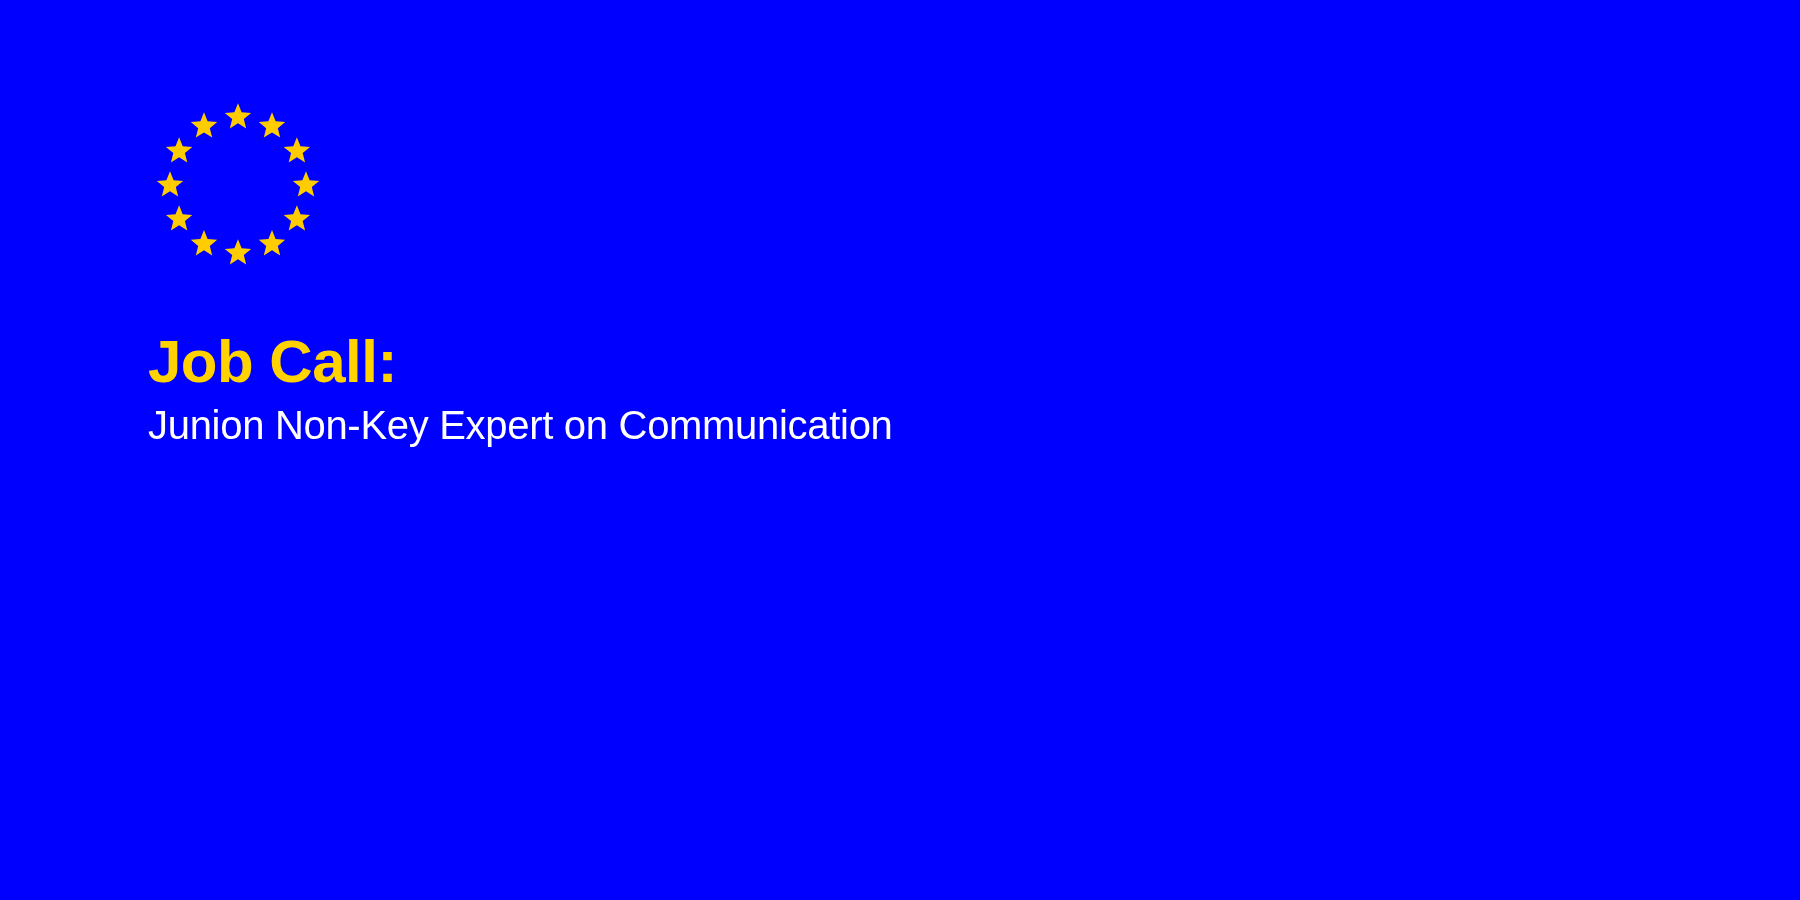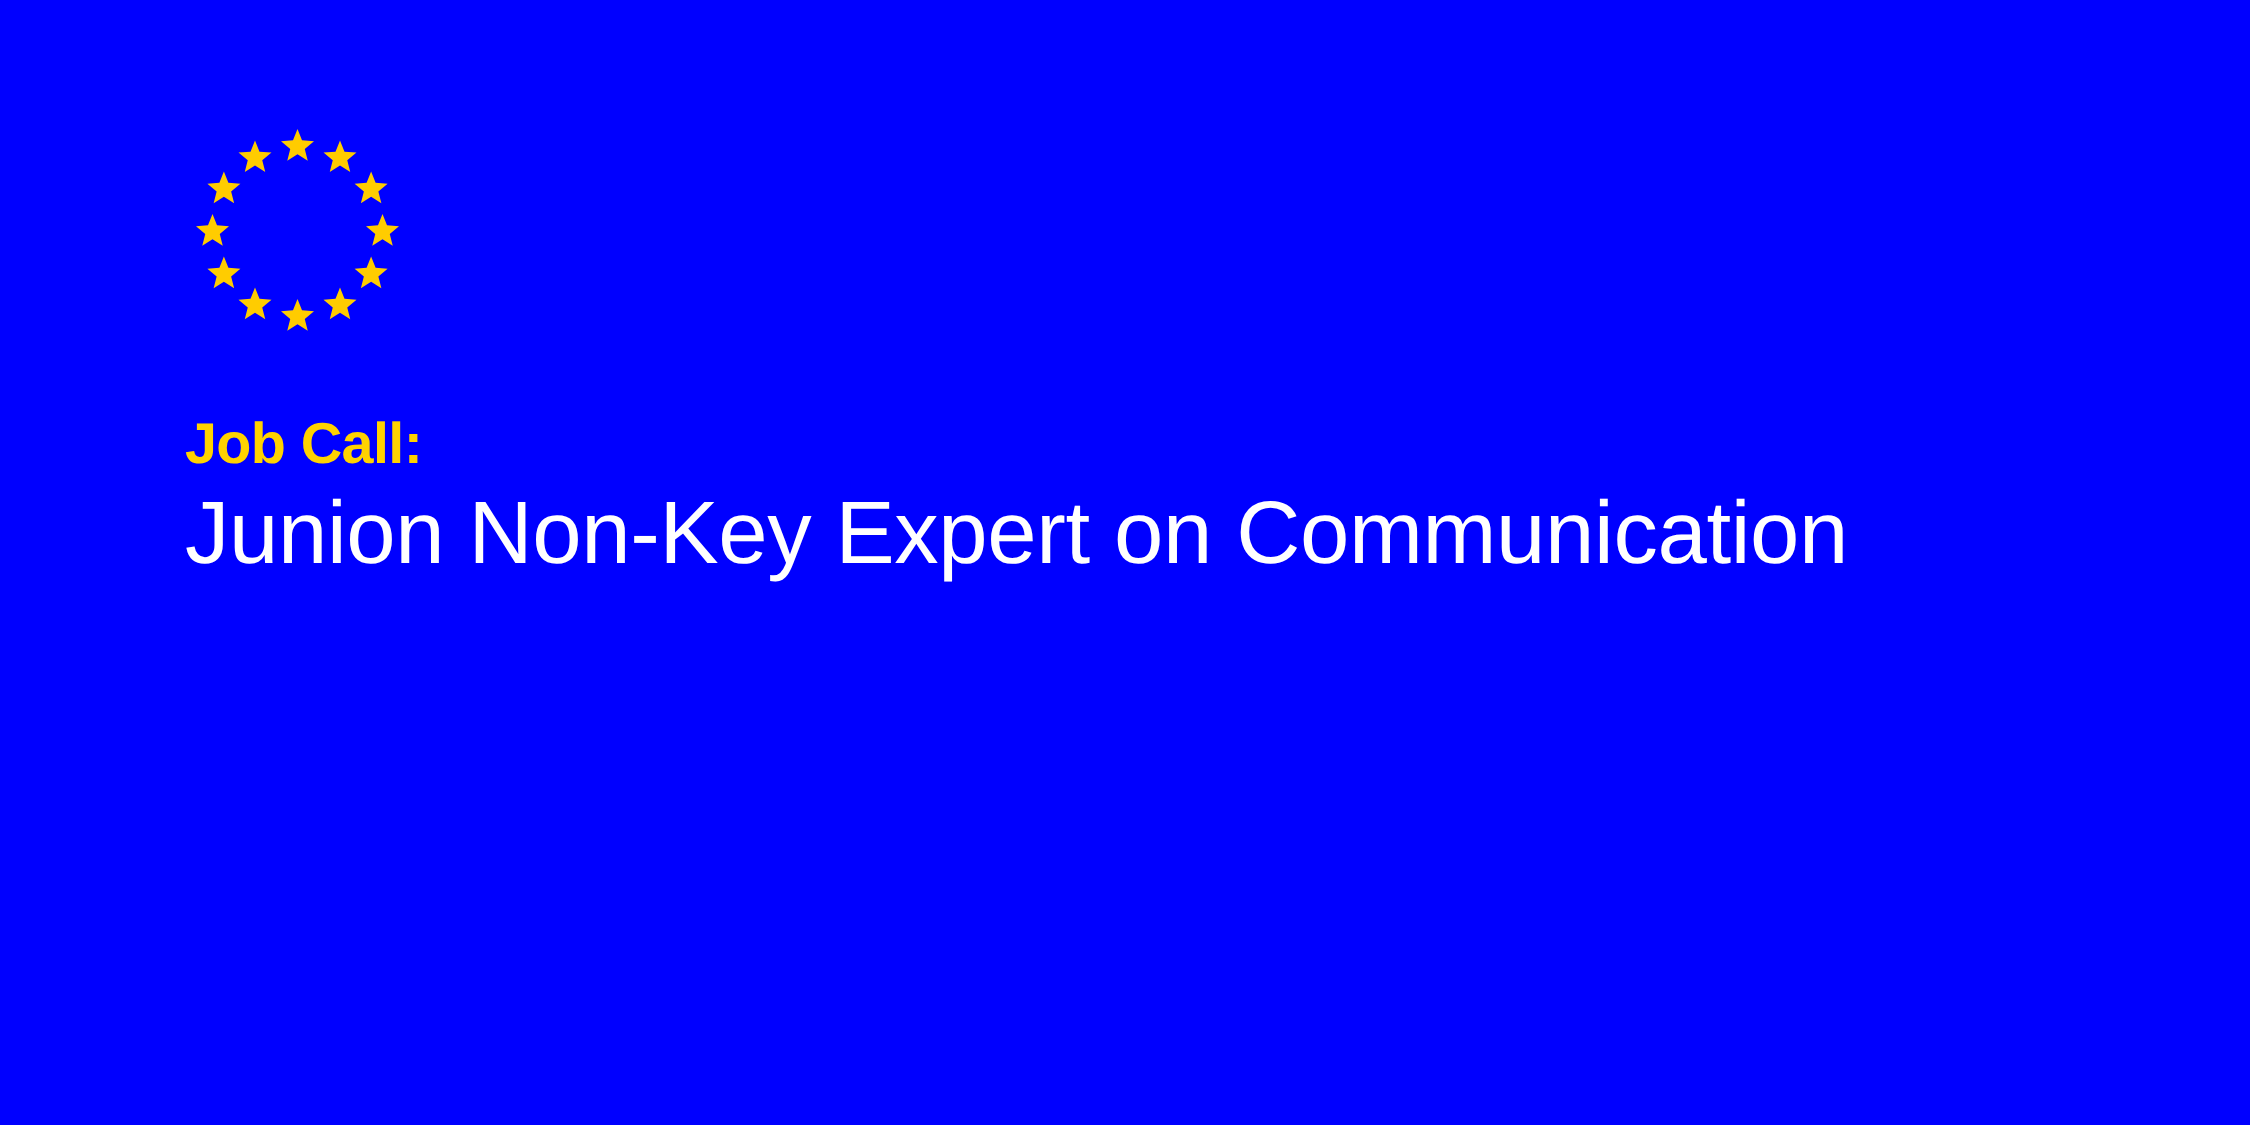--- a/index.html
+++ b/index.html
@@ -54,33 +54,33 @@
     position: absolute;
     left: 148px;
     top: 330px;
     width: 1500px;
   }
   .headline-title {
     display: block;
     margin: 0;
     padding: 0;
     font-family: "Liberation Sans", sans-serif;
-    font-size: 46px;
+    font-size: 60px;
     font-weight: 700;
     line-height: 1.08;
     letter-spacing: -0.5px;
     color: #ffd200;
     white-space: nowrap;
   }
   .headline-subtitle {
     display: block;
     margin: 8px 0 0 0;
     padding: 0;
     font-family: "Liberation Sans", sans-serif;
-    font-size: 71px;
+    font-size: 40px;
     font-weight: 400;
     line-height: 1.1;
     letter-spacing: -0.3px;
     color: #ffffff;
     white-space: nowrap;
   }
 </style>
 </head>
 <body>
 

